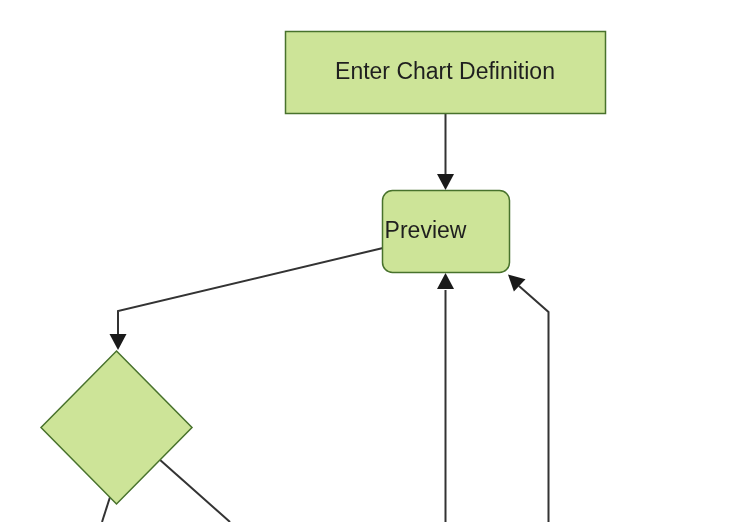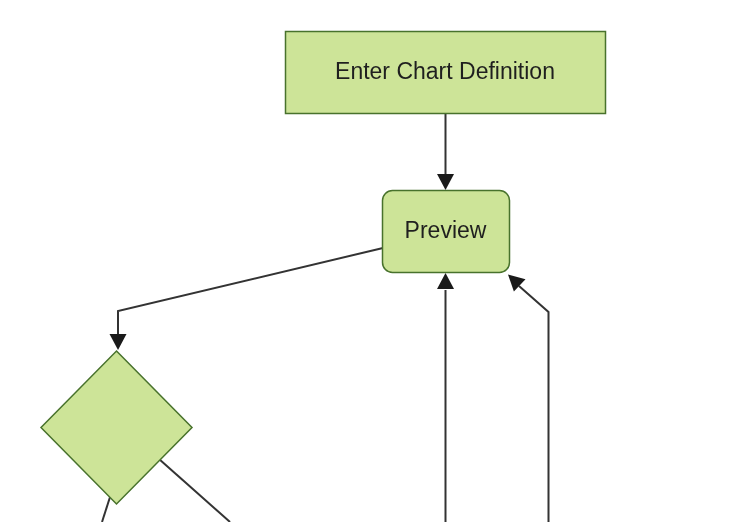--- a/index.html
+++ b/index.html
@@ -42,21 +42,21 @@
     display:flex;
     align-items:center;
     justify-content:center;
     text-align:center;
     color:var(--label-text);
     font-size:23px;
     line-height:1.1;
     pointer-events:none;
   }
   .label-a{left:285px;top:31px;width:320px;height:82px;}
-  .label-b{left:382px;top:190px;width:127px;height:82px;}
+  .label-b{left:362px;top:190px;width:127px;height:82px;}
   .label-c{left:41px;top:351px;width:151px;height:153px;}
 </style>
 </head>
 <body>
 
 <div class="canvas">
   <svg width="740" height="522" viewBox="0 0 740 522">
 
     <path class="edge" d="M445.5,113 L445.5,176"></path>
     <polygon class="arrowhead" points="445.5,190 437,174 454,174"></polygon>

